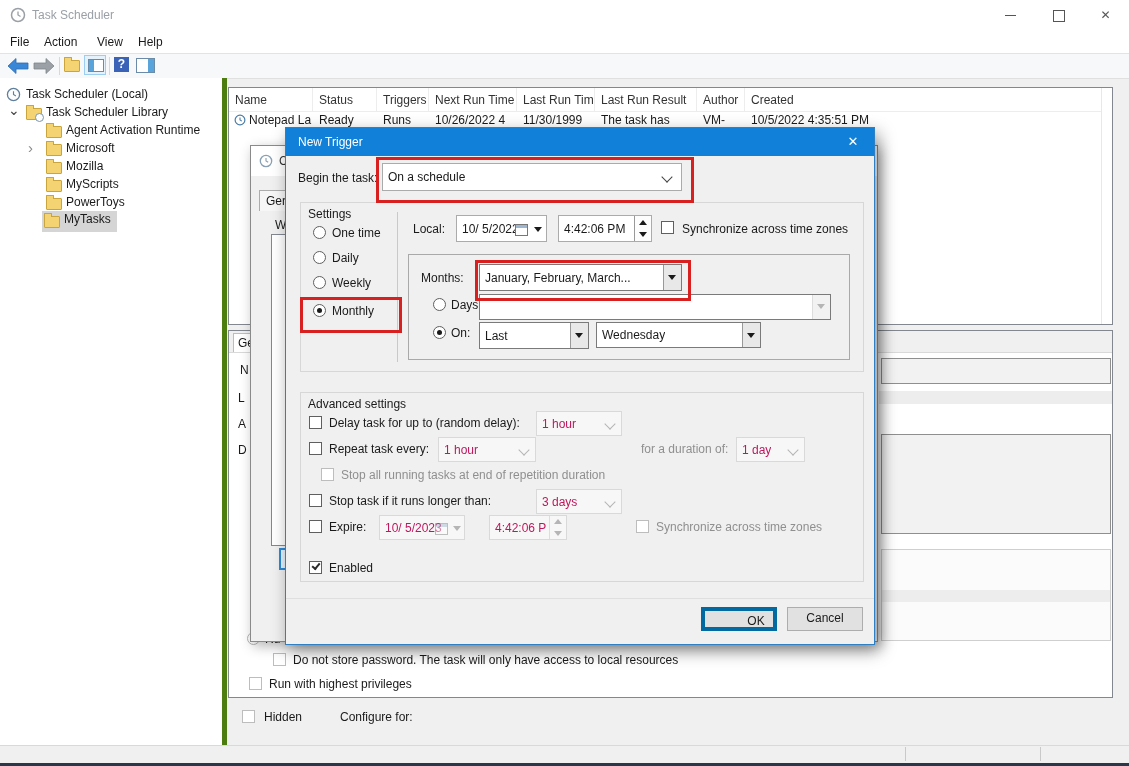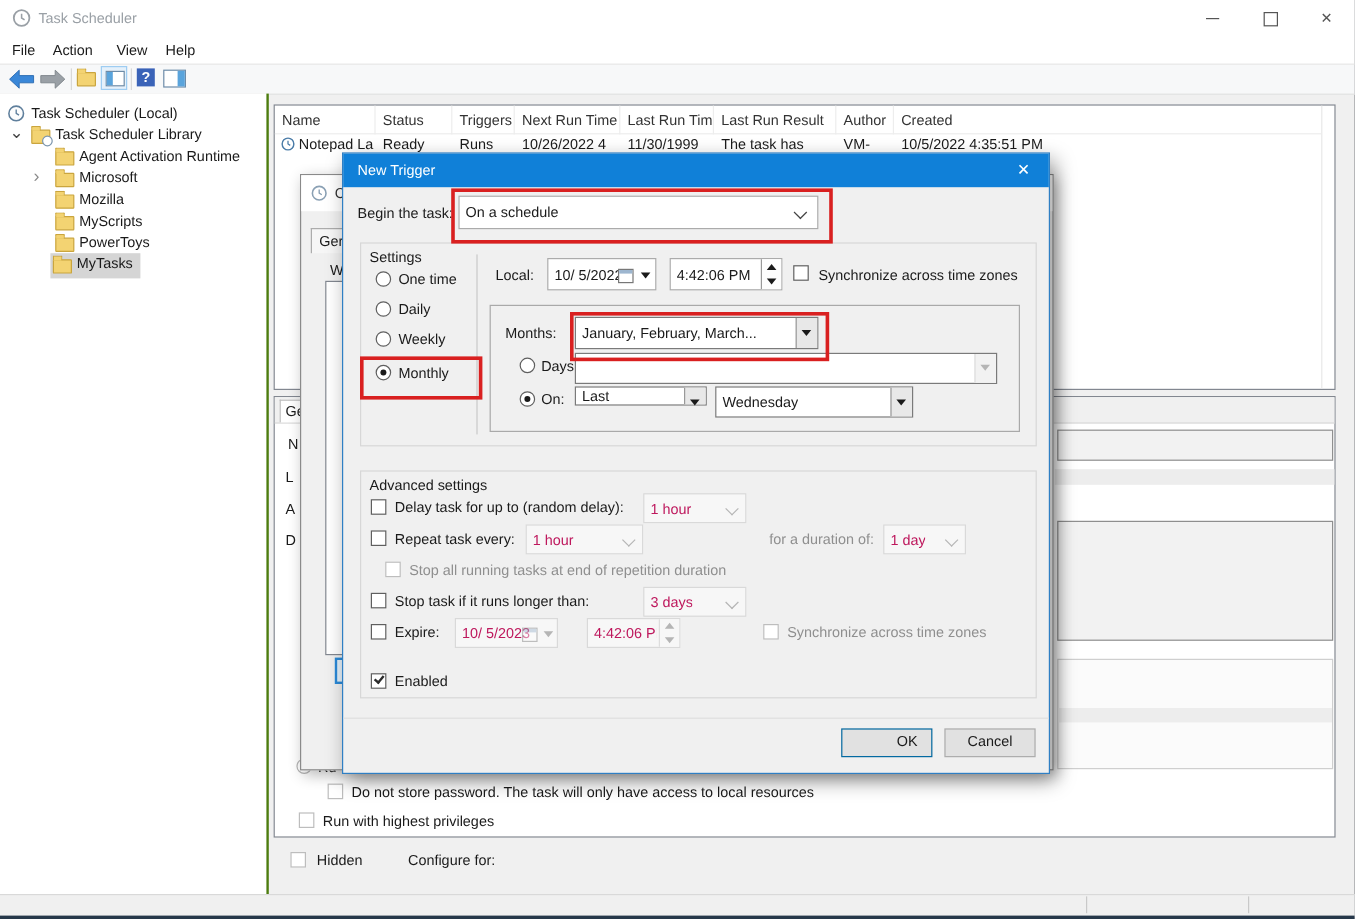--- a/index.html
+++ b/index.html
@@ -28,21 +28,21 @@
   .folder::before{content:"";position:absolute;left:-1px;top:-4px;width:6px;height:3px;background:#f3d372;border:1px solid #caa53e;border-bottom:none;border-radius:1px 1px 0 0;}
   .folder.lib::after{content:"";position:absolute;right:-3px;bottom:-3px;width:7px;height:7px;border-radius:50%;background:#fff;border:1px solid #7b95ad;}
   .chev{position:absolute;width:7px;height:7px;border-right:1px solid #444;border-bottom:1px solid #444;transform:rotate(45deg);}
   .tri{position:absolute;width:0;height:0;border-left:4px solid transparent;border-right:4px solid transparent;border-top:5px solid #1a1a1a;}
   .tri.dis{border-top-color:#b5b5b5;}
   .tri-up{position:absolute;width:0;height:0;border-left:4px solid transparent;border-right:4px solid transparent;border-bottom:5px solid #1a1a1a;}
   .cal{position:absolute;width:11px;height:10px;border:1px solid #777;background:#fff;}
   .cal::before{content:"";position:absolute;left:0;top:0;width:11px;height:3px;background:#9db6cf;}
 
   
-  .treepane{left:0;top:78px;width:222px;height:667px;background:#fff;border-right:2px solid #4d7c0f;}
+  .treepane{left:0;top:78px;width:222px;height:667px;background:#fff;border-right:5px solid #4d7c0f;}
   .trow{position:absolute;height:18px;}
   .tsel{background:#d5d5d5;}
 
   
   .pane{background:#fff;border:1px solid #828790;box-sizing:border-box;}
   .hrowline{border-right:1px solid #ededed;box-sizing:border-box;}
   .hdr{position:absolute;top:0;height:24px;line-height:24px;padding-left:6px;overflow:hidden;white-space:nowrap;color:#333;}
   .cell{position:absolute;top:24px;height:17px;line-height:16px;padding-left:6px;overflow:hidden;white-space:nowrap;}
 
   
@@ -56,21 +56,21 @@
   .combo .txt{position:absolute;left:5px;top:50%;transform:translateY(-50%);white-space:nowrap;overflow:hidden;max-width:calc(100% - 24px);}
   .combo .btn{position:absolute;right:0;top:0;bottom:0;width:17px;background:#e8e8e8;border-left:1px solid #999;}
   .combo.dis{background:#f7f7f7;border-color:#d9d9d9;color:#be185d;}
   .combo.field{background:#fff;border-color:#ababab;}
   .spinbtn{position:absolute;right:0;top:0;bottom:0;width:16px;border-left:1px solid #999;background:#fdfdfd;}
   .combo.dis .spinbtn{border-left-color:#ddd;}
   .group{position:absolute;border:1px solid #d7d7d7;}
   .glabel{position:absolute;background:#f0f0f0;padding:0 4px;z-index:2;margin-top:13px;}
   .red{position:absolute;border:3px solid #d92020;z-index:30;pointer-events:none;}
   .pushbtn{position:absolute;background:#e1e1e1;border:1px solid #adadad;box-sizing:border-box;text-align:center;line-height:21px;}
-  .pushbtn.def{border:1px solid #0369a1;padding-left:34px;}
+  .pushbtn.def{border:4px solid #0369a1;padding-left:34px;}
 
   
   .ctdlg{left:250px;top:145px;width:628px;height:497px;background:#f0f0f0;border:1px solid #8a8a8a;box-shadow:3px 4px 12px rgba(0,0,0,.3);box-sizing:border-box;}
   .ntdlg{left:285px;top:127px;width:590px;height:518px;background:#f0f0f0;border:1px solid #2f7fc4;box-shadow:4px 6px 16px rgba(0,0,0,.4);box-sizing:border-box;z-index:20;}
   .ntbar{left:0;top:0;width:100%;height:28px;background:#1080d8;}
   .nttitle{left:12px;top:7px;color:#fff;}
   .ntclose{right:0;top:0;width:42px;height:28px;color:#fff;text-align:center;line-height:28px;font-size:13px;}
   .statusbar{left:0;top:745px;width:1129px;height:18px;background:#f0f0f0;border-top:1px solid #d9d9d9;}
   .ssep{top:747px;width:1px;height:14px;background:#c9c9c9;position:absolute;}
 </style>
@@ -298,21 +298,21 @@
     <div class="rd" style="left:147px;top:170px"></div>
     <span class="abs nw" style="left:165px;top:170px">Days:</span>
     <div class="combo" style="left:193px;top:166px;width:352px;height:26px">
       <div class="btn" style="background:#f2f2f2;border-left-color:#ddd">
           <div class="tri dis" style="left:4px;top:9px"></div>
         </div>
     </div>
 
     <div class="rd sel" style="left:147px;top:198px"></div>
     <span class="abs nw" style="left:165px;top:198px">On:</span>
-    <div class="combo" style="left:193px;top:194px;width:110px;height:16px">
+    <div class="combo" style="left:193px;top:194px;width:110px;height:27px">
       <span class="txt">Last</span>
       <div class="btn">
           <div class="tri" style="left:4px;top:10px"></div>
         </div>
     </div>
     <div class="combo" style="left:310px;top:194px;width:165px;height:26px">
       <span class="txt">Wednesday</span>
       <div class="btn">
           <div class="tri" style="left:4px;top:10px"></div>
         </div>

